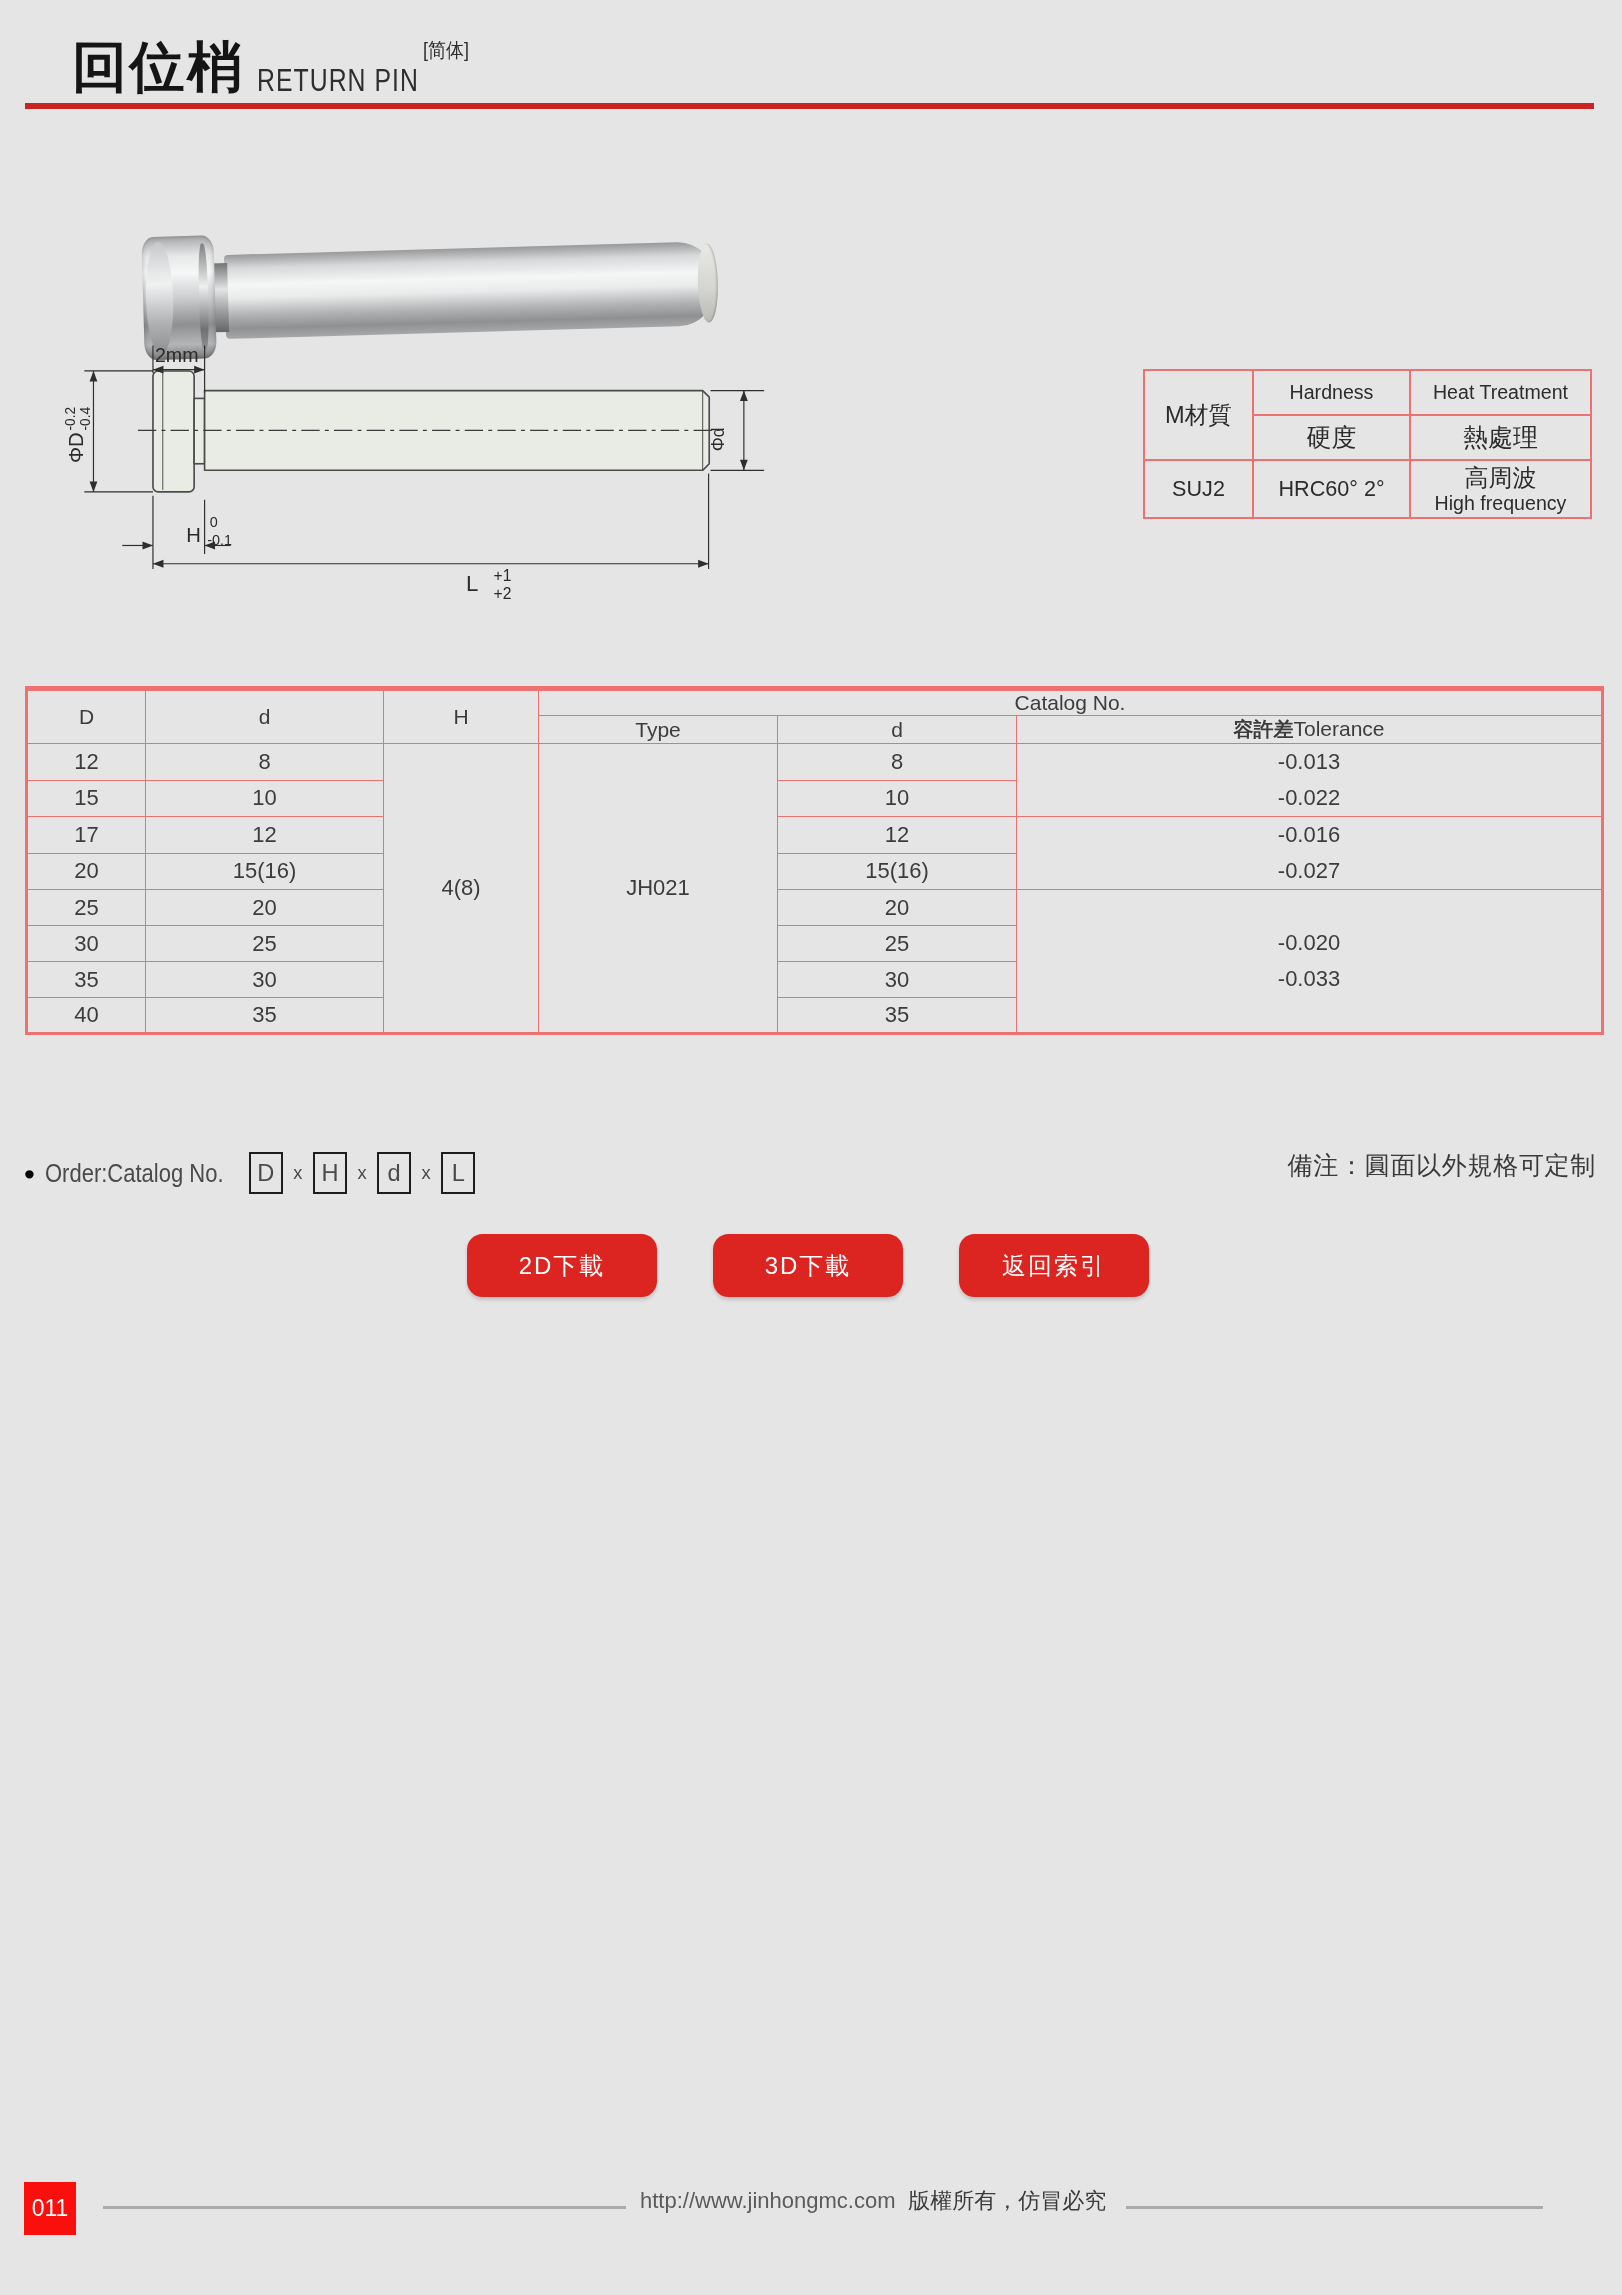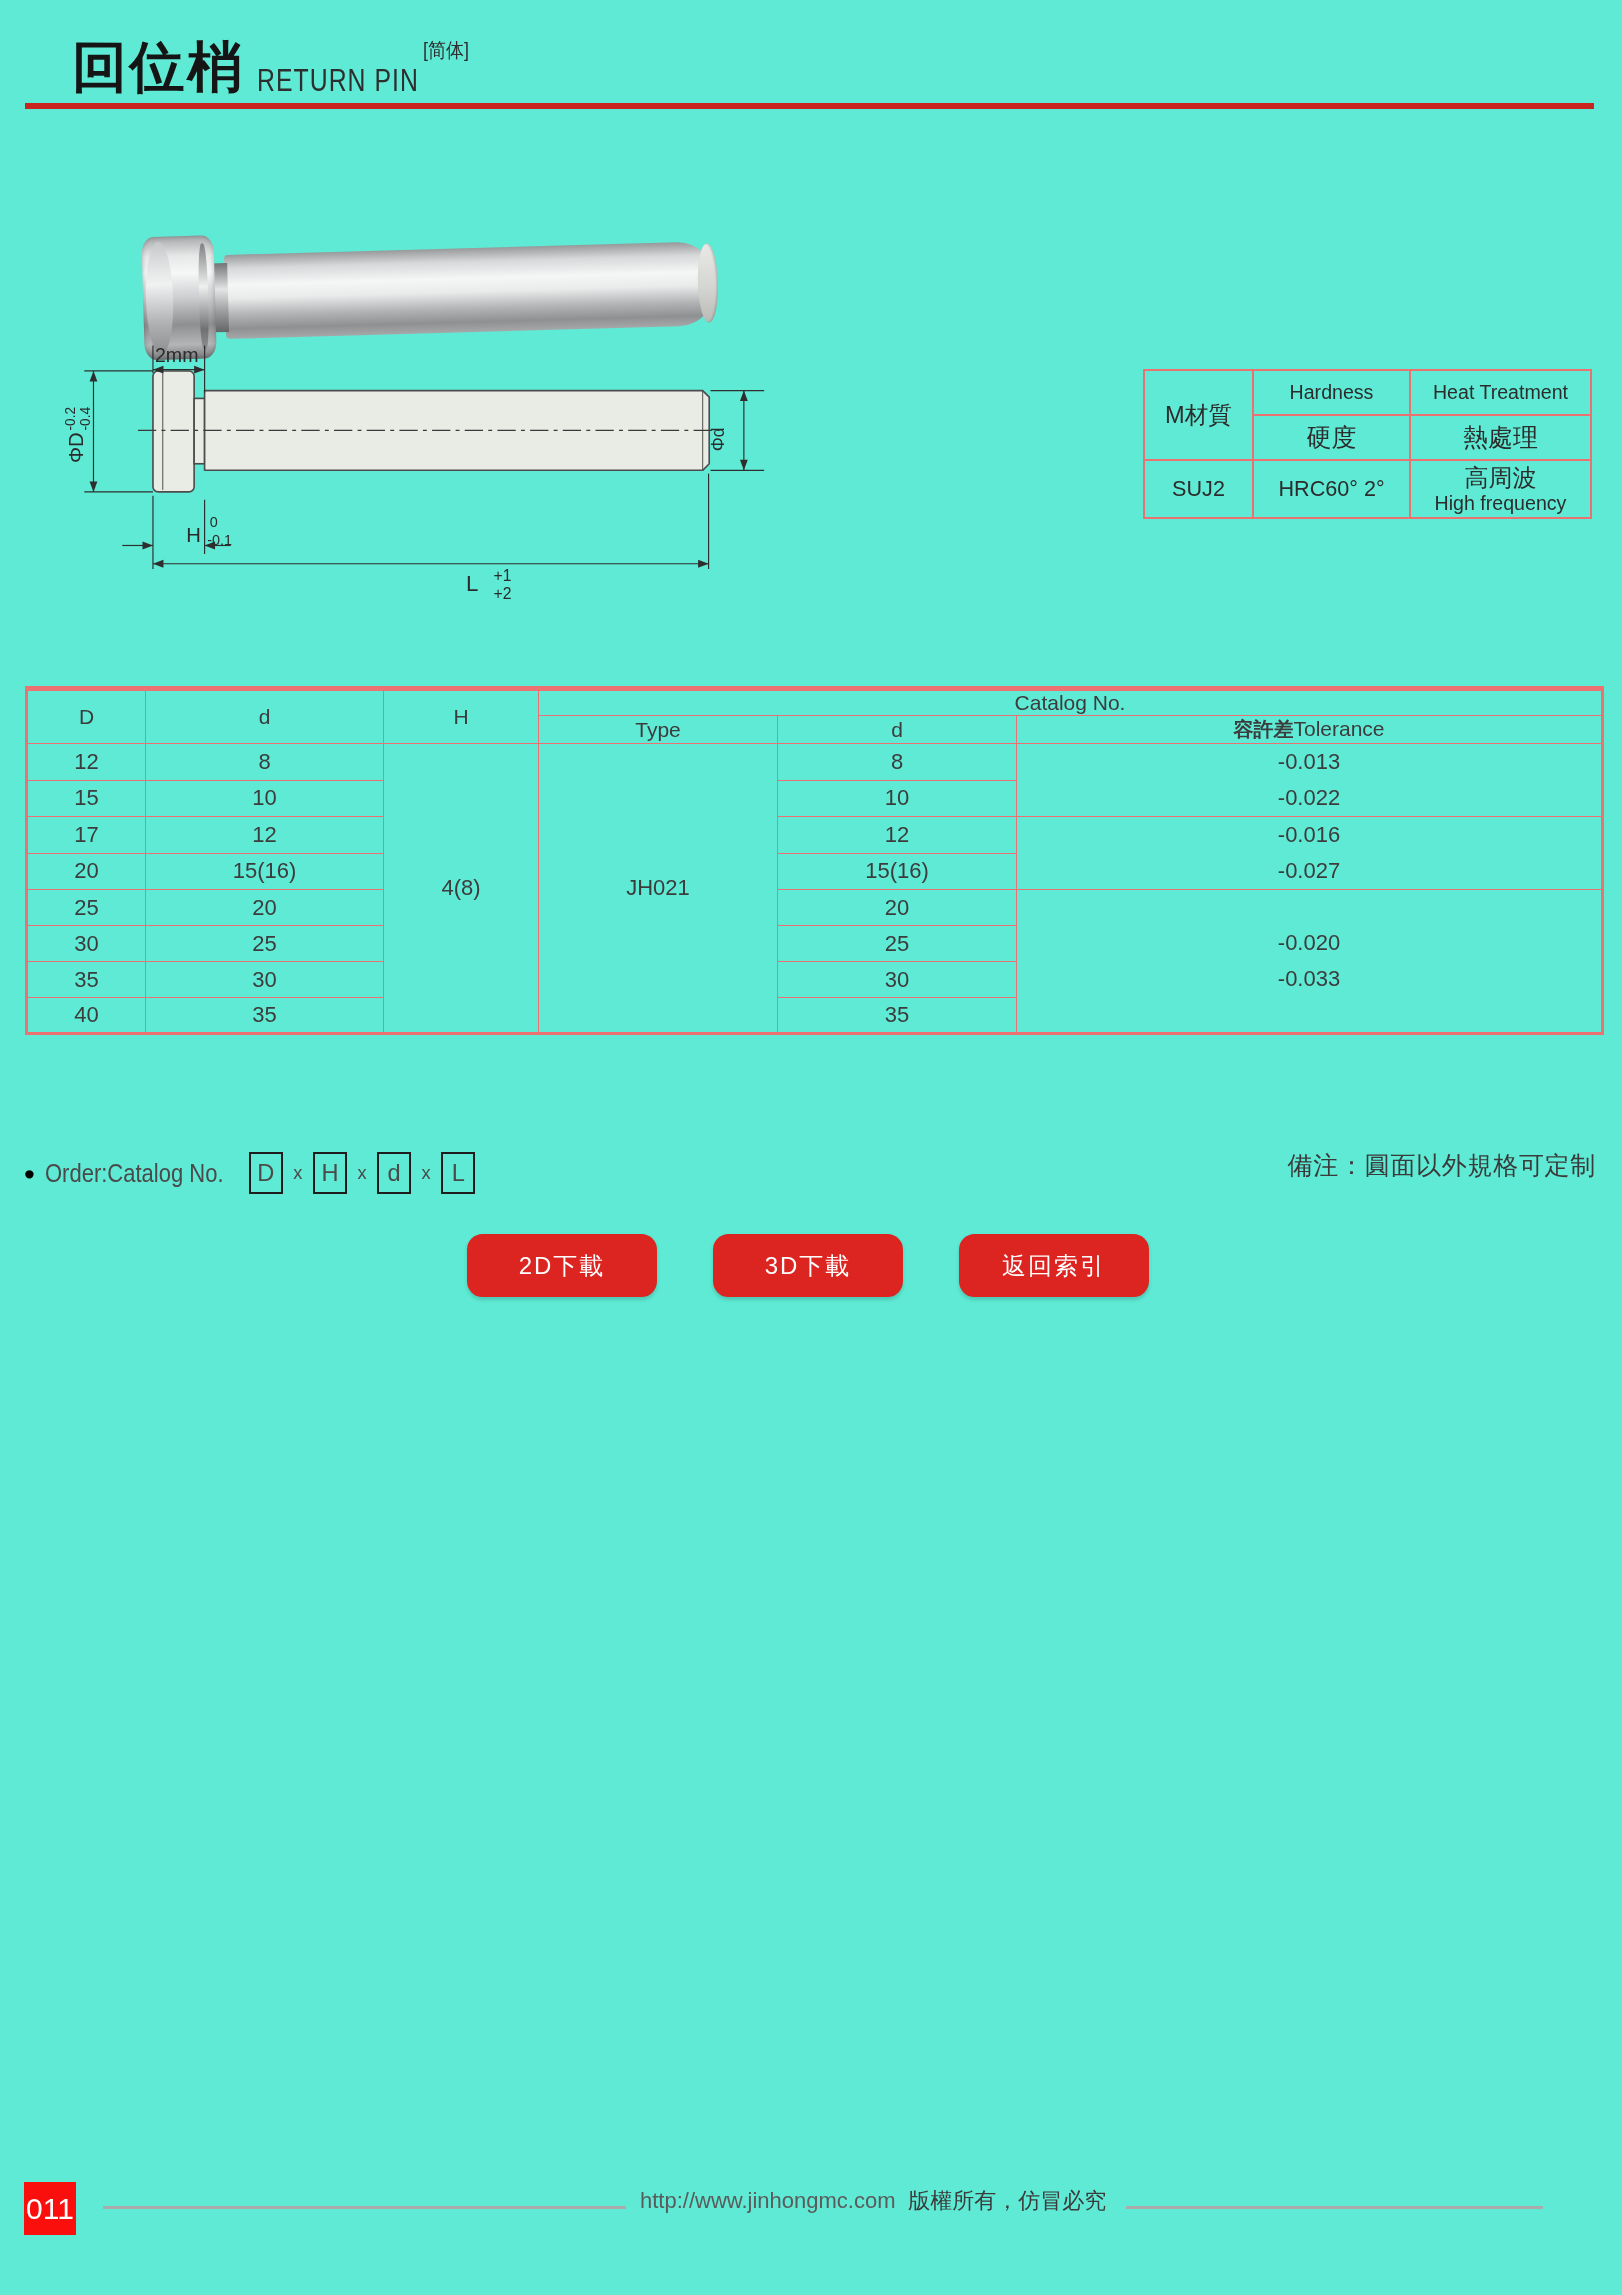--- a/index.html
+++ b/index.html
@@ -1,17 +1,17 @@
 <!DOCTYPE html>
 <html style="font-size:10.5px"><head>
 <meta charset="utf-8">
 <style>
   html,body{margin:0;padding:0;background:#888;}
   .page{
-    position:relative; width:1622px; height:2295px; background:#5eead4;
+    position:relative; width:1622px; height:2295px; background:#e5e5e5;
     font-family:"Liberation Sans", sans-serif; overflow:hidden; margin:0 auto;
   }
   
   .title-cn{position:absolute; left:72px; top:31px; font-size:55px; font-weight:bold; color:#151515; letter-spacing:2.6px;}
   .title-en{position:absolute; left:257px; top:63px; font-size:31px; color:#2e2e2e; transform:scaleX(.8); transform-origin:left top; letter-spacing:1.3px; white-space:nowrap;}
   .title-tag{position:absolute; left:423px; top:37px; font-size:20px; color:#2e2e2e; transform:scaleX(.9); transform-origin:left top;}
   .red-rule{position:absolute; left:25px; top:103px; width:1569px; height:5.9px; background:#c9241f;}
   .logo{position:absolute; left:1394px; top:3.9px; width:204px; height:89px;}
   .logo-jh{position:absolute; right:1.3px; top:-19.6px; font-size:98px; font-weight:bold; color:#e0241f; letter-spacing:-5.2px; transform:scaleX(.86); transform-origin:right top;}
   .logo-cn{position:absolute; left:10.5px; top:15.7px; font-size:23.6px; font-weight:bold; color:#4a4a4a; letter-spacing:10.5px; white-space:nowrap;}
@@ -61,21 +61,21 @@
   .order-box{width:30px; height:38px; border:2.6px solid #1d1d1d; display:inline-flex; align-items:center; justify-content:center; font-size:23.6px; color:#4a4a4a; margin-left:10.5px;}
   .order-x{font-size:18.3px; color:#4a4a4a; margin-left:10.5px;}
   .note{position:absolute; right:26px; top:1149px; font-size:25px; color:#3a3a3a; letter-spacing:0.7px;font-family:Liberation Serif, serif;}
   
   .btn{position:absolute; top:1234px; width:190px; height:63px; background:#dc2420; border-radius:15.7px;
     color:#ffffff; font-size:24px; display:flex; align-items:center; justify-content:center; letter-spacing:2px;
     box-shadow:0 2.6px 3.9px rgba(0,0,0,.15); cursor:pointer;}
   .btn-2d{left:467px;} .btn-3d{left:713px;} .btn-idx{left:959px;text-align:center;}
   
   .page-num-box{position:absolute; left:24px; top:2182px; width:52px; height:53px; background:#fb0f0c;
-    color:#ffffff; font-size:30px; display:flex; align-items:center; justify-content:center;}
+    color:#ffffff; font-size:23px; display:flex; align-items:center; justify-content:center;}
   .f-line{position:absolute; top:2206px; height:3.3px; background:#ababab;}
   .f-line-left{left:103px; width:523px;}
   .f-line-right{left:1126px; width:417px;}
   .footer-text{position:absolute; left:640px; top:2186px; font-size:22px; white-space:nowrap;}
   .f-url{color:#5b5b5b;} .f-cn{color:#3b3b3b; margin-left:6.5px;}
 </style>
 </head>
 <body>
 
 <div class="page">

